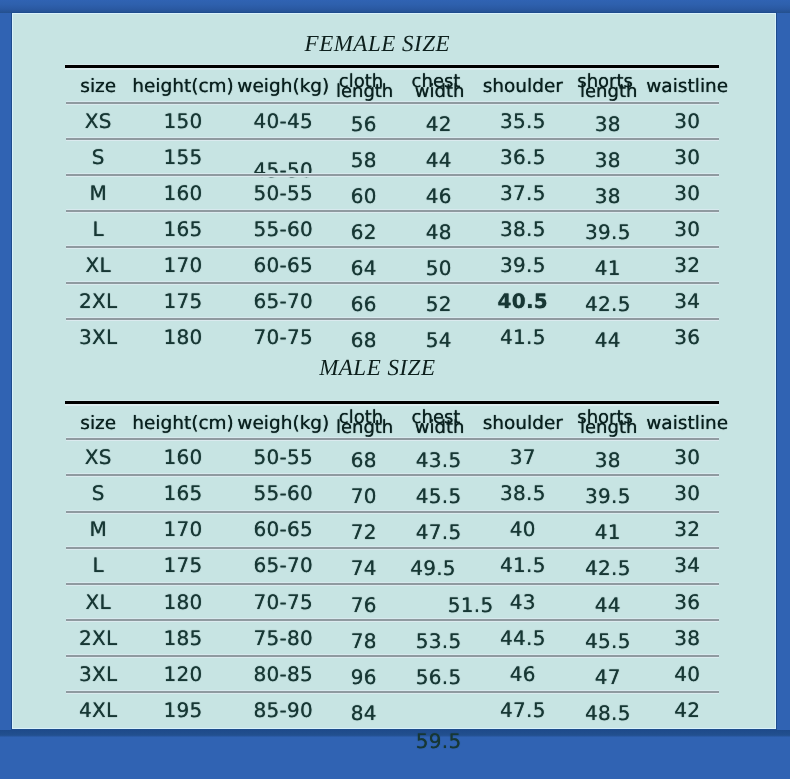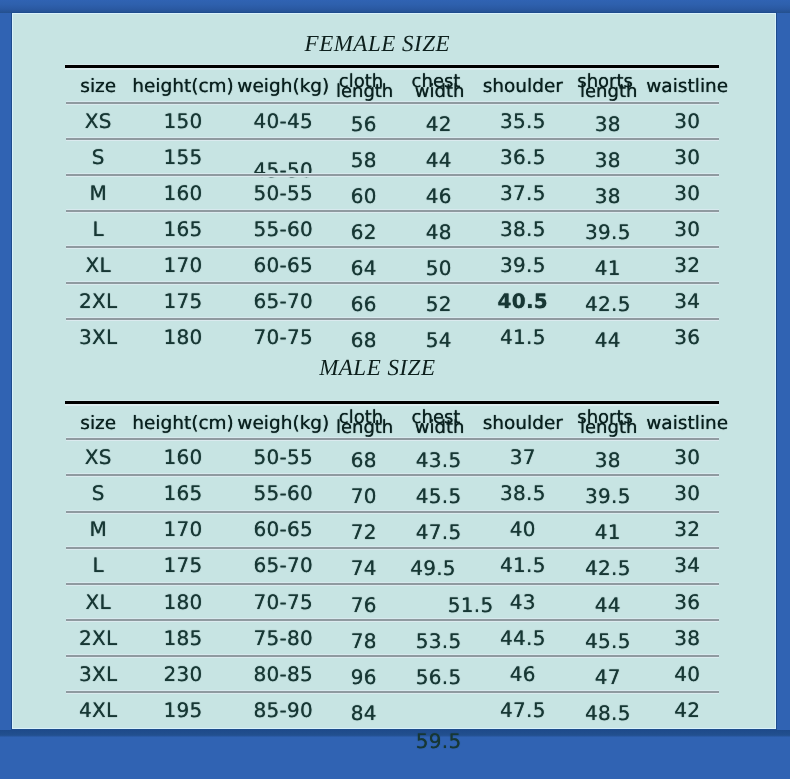--- a/index.html
+++ b/index.html
@@ -175,21 +175,21 @@
       <div class="cell" style="left:98.2px;top:627.7px;">2XL</div>
       <div class="cell" style="left:183px;top:627.7px;text-align:center;">185</div>
       <div class="cell" style="left:283.3px;top:627.7px;">75-80</div>
       <div class="cell" style="left:363.7px;top:630.7px;">78</div>
       <div class="cell" style="left:438.7px;top:630.7px;">53.5</div>
       <div class="cell" style="left:522.8px;top:627.7px;text-align:center;">44.5</div>
       <div class="cell" style="left:607.8px;top:630.7px;">45.5</div>
       <div class="cell" style="left:687.2px;top:627.7px;">38</div>
       <div class="row-sep" style="left:66px;width:652.5px;top:654.16px;"></div>
       <div class="cell" style="left:98.2px;top:663.86px;">3XL</div>
-      <div class="cell" style="left:183px;top:663.86px;">230</div>
+      <div class="cell" style="left:183px;top:663.86px;">120</div>
       <div class="cell" style="left:283.3px;top:663.86px;">80-85</div>
       <div class="cell" style="left:363.7px;top:666.86px;">96</div>
       <div class="cell" style="left:438.7px;top:666.86px;">56.5</div>
       <div class="cell" style="left:522.8px;top:663.86px;">46</div>
       <div class="cell" style="left:607.8px;top:666.86px;">47</div>
       <div class="cell" style="left:687.2px;top:663.86px;">40</div>
       <div class="row-sep" style="left:66px;width:652.5px;top:690.3199999999999px;"></div>
       <div class="cell" style="left:98.2px;top:700.02px;">4XL</div>
       <div class="cell" style="left:183px;top:700.02px;">195</div>
       <div class="cell" style="left:283.3px;top:700.02px;">85-90</div>

